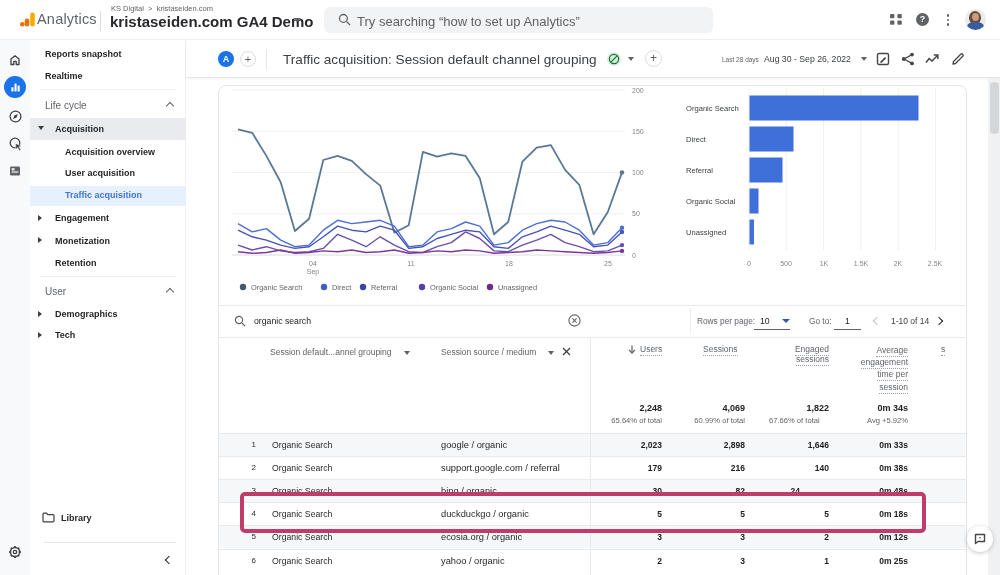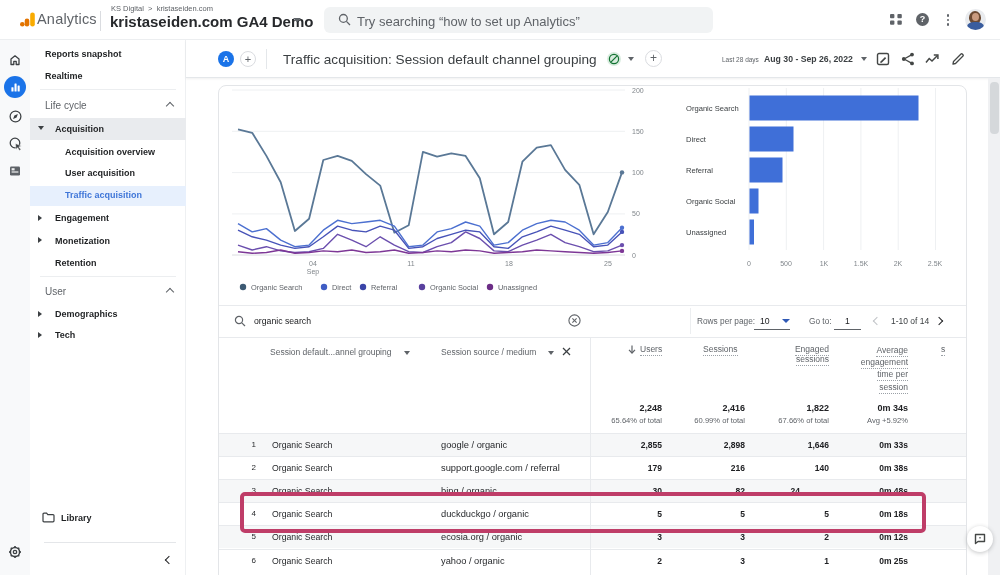--- a/index.html
+++ b/index.html
@@ -137,21 +137,21 @@
 <div class="abs" style="left:266px;top:49px;width:1px;height:20px;background:#e4e7ea;z-index:6"></div>
 <div class="abs" style="left:283px;top:52px;font-size:13.6px;color:#3c4043;z-index:6;white-space:nowrap">Traffic acquisition: Session default channel grouping</div>
 <svg class="abs" style="left:607px;top:52px;z-index:6" width="14" height="14" viewBox="0 0 14 14">
     <circle cx="7" cy="7" r="7" fill="#d9ecdf"></circle>
     <circle cx="7" cy="7" r="4.6" fill="none" stroke="#137333" stroke-width="1.2"></circle>
     <line x1="3.9" y1="10.1" x2="10.1" y2="3.9" stroke="#137333" stroke-width="1.2"></line>
   </svg>
 <div class="abs" style="left:628px;top:57px;width:0;height:0;border-left:3.5px solid transparent;border-right:3.5px solid transparent;border-top:4px solid #5f6368;z-index:6"></div>
 <div class="abs" style="left:645px;top:50px;width:17px;height:17px;border-radius:50%;border:1px solid #dadce0;z-index:6;color:#5f6368;font-size:12px;text-align:center;line-height:15px">+</div>
 <div class="abs" style="left:722px;top:56px;font-size:6.5px;color:#5f6368;z-index:6">Last 28 days</div>
-<div class="abs" style="left:764px;top:54px;font-size:8.7px;font-weight:700;color:#3c4043;z-index:6">Aug 30 - Sep 26, 2022</div>
+<div class="abs" style="left:764px;top:54px;font-size:8.7px;font-weight:400;color:#3c4043;z-index:6">Aug 30 - Sep 26, 2022</div>
 <div class="abs" style="left:861px;top:57px;width:0;height:0;border-left:3.5px solid transparent;border-right:3.5px solid transparent;border-top:4px solid #5f6368;z-index:6"></div>
 
 <svg class="abs" style="left:876px;top:52px;z-index:6" width="14" height="14" viewBox="0 0 14 14">
     <rect x="1.5" y="1.5" width="11" height="11" rx="1.5" fill="none" stroke="#444746" stroke-width="1.4"></rect>
     <path d="M4.5 9.5 L9 5 L10.2 6.2 L5.7 10.7 L4.3 10.9 Z" fill="#444746"></path>
   </svg>
 
 <svg class="abs" style="left:901px;top:52px;z-index:6" width="14" height="14" viewBox="0 0 14 14">
     <g fill="#444746">
       <circle cx="11" cy="2.6" r="1.9"></circle>
@@ -305,32 +305,32 @@
     <polyline points="1,4.8 4,8 7,4.8" fill="none" stroke="#5f6368" stroke-width="1.2"></polyline>
   </svg>
 <div class="tt hdr" style="left:640px;top:344px"><span class="du">Users</span></div>
 <div class="tt hdr" style="left:703px;top:344px"><span class="du">Sessions</span></div>
 <div class="tt hdr" style="left:786px;top:344px;text-align:right;width:43px;left:786px"><span class="du">Engaged</span><br><span class="du">sessions</span></div>
 <div class="tt hdr" style="left:846px;top:344px;text-align:right;width:62px;line-height:12.2px"><span class="du">Average</span><br><span class="du">engagement</span><br><span class="du">time per</span><br><span class="du">session</span></div>
 <div class="tt hdr" style="left:941px;top:344px"><span class="du">s</span></div>
 
 <div class="tt num" style="left:602px;top:403px;width:60px;font-size:9px">2,248</div>
 <div class="tt hdr" style="left:602px;top:416px;width:60px;text-align:right;font-size:7.6px">65.64% of total</div>
-<div class="tt num" style="left:685px;top:403px;width:60px;font-size:9px">2,416</div>
+<div class="tt num" style="left:685px;top:403px;width:60px;font-size:9px">4,069</div>
 <div class="tt hdr" style="left:685px;top:416px;width:60px;text-align:right;font-size:7.6px">60.99% of total</div>
 <div class="tt num" style="left:769px;top:403px;width:60px;font-size:9px">1,822</div>
-<div class="tt hdr" style="left:769px;top:416px;width:60px;text-align:right;font-size:7.6px">67.66% of total</div>
+<div class="tt hdr" style="left:769px;top:416px;width:60px;text-align:left;font-size:7.6px">67.66% of total</div>
 <div class="tt num" style="left:848px;top:403px;width:60px;font-size:9px">0m 34s</div>
 <div class="tt hdr" style="left:848px;top:416px;width:60px;text-align:right;font-size:7.6px">Avg +5.92%</div>
 <div class="abs" style="left:219px;top:433.0px;width:747px;height:23.1px;background:#f6f7f8;z-index:3"></div>
 <div class="abs" style="left:219px;top:433.0px;width:747px;height:1px;background:#e8eaed;z-index:4"></div>
 <div class="tt dim" style="left:246px;top:440.0px;width:10px;text-align:right;font-size:8px">1</div>
 <div class="tt dim" style="left:272px;top:440.0px">Organic Search</div>
 <div class="tt dim" style="font-size:9.3px;left:441px;top:440.0px">google / organic</div>
-<div class="tt num" style="left:602px;top:440.0px;width:60px">2,855</div>
+<div class="tt num" style="left:602px;top:440.0px;width:60px">2,023</div>
 <div class="tt num" style="left:685px;top:440.0px;width:60px">2,898</div>
 <div class="tt num" style="left:769px;top:440.0px;width:60px">1,646</div>
 <div class="tt num" style="left:848px;top:440.0px;width:60px">0m 33s</div>
 <div class="abs" style="left:219px;top:456.1px;width:747px;height:1px;background:#e8eaed;z-index:4"></div>
 <div class="tt dim" style="left:246px;top:463.1px;width:10px;text-align:right;font-size:8px">2</div>
 <div class="tt dim" style="left:272px;top:463.1px">Organic Search</div>
 <div class="tt dim" style="font-size:9.3px;left:441px;top:463.1px">support.google.com / referral</div>
 <div class="tt num" style="left:602px;top:463.1px;width:60px">179</div>
 <div class="tt num" style="left:685px;top:463.1px;width:60px">216</div>
 <div class="tt num" style="left:769px;top:463.1px;width:60px">140</div>

